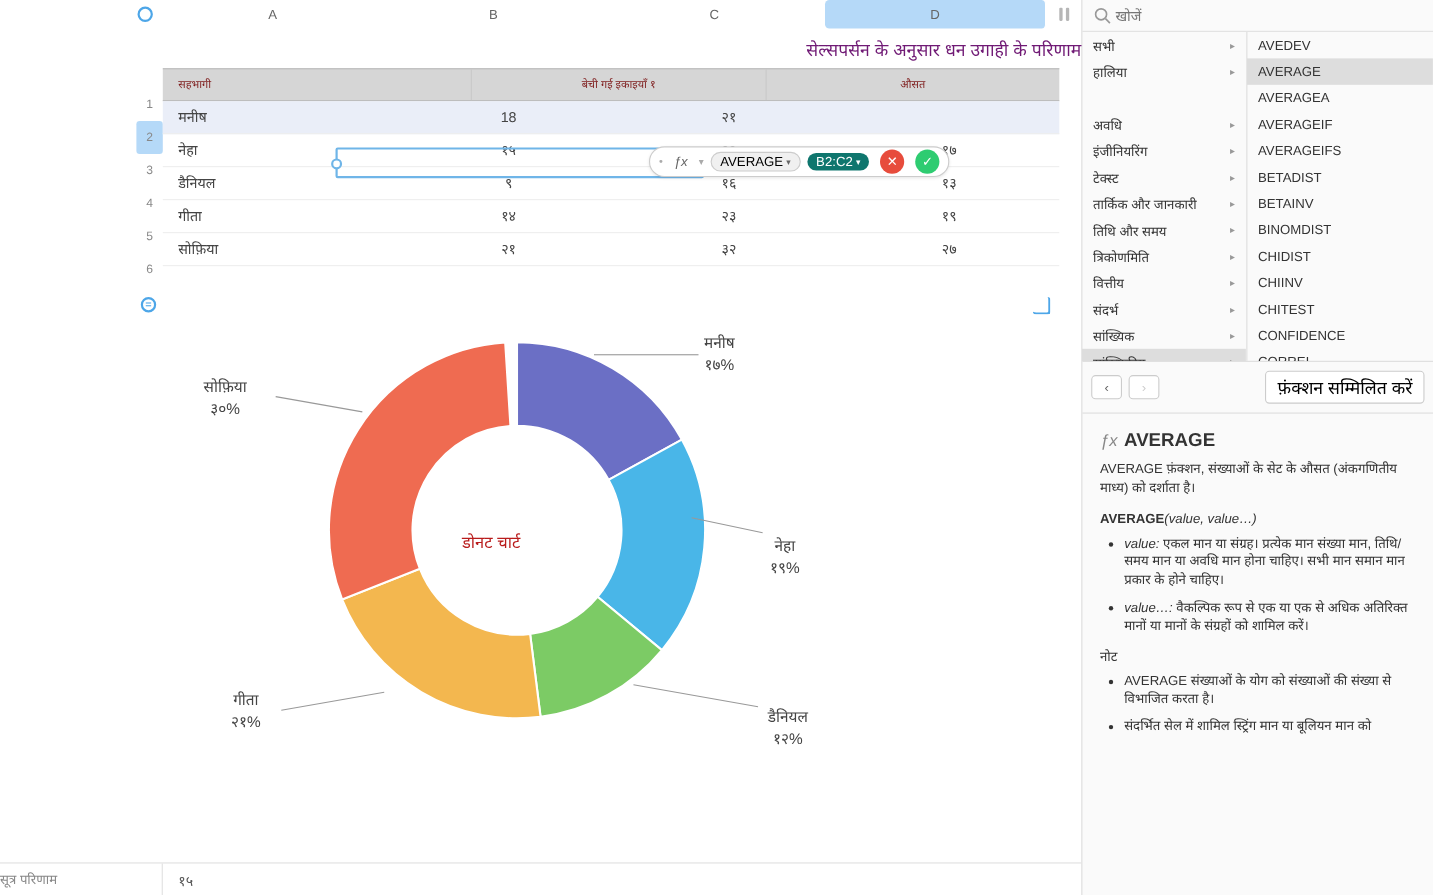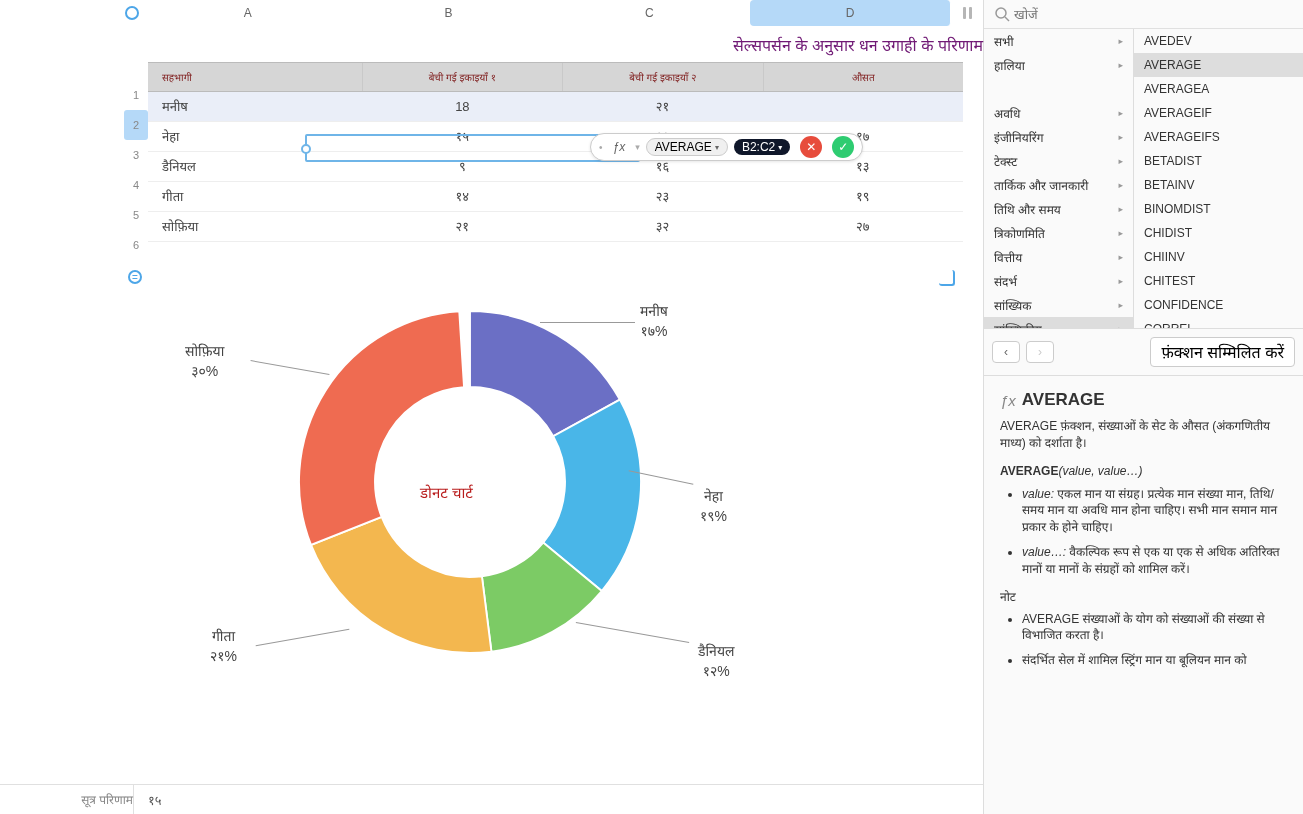--- a/index.html
+++ b/index.html
@@ -26,33 +26,33 @@
 .row-nums{position:absolute;left:124px;top:80px}
 .row-nums div{width:24px;height:30px;text-align:center;line-height:30px;font-size:11px;color:#888}
 .row-nums div.active{background:#b5d9f8;border-radius:3px}
 .formula-line{position:absolute;left:128px;top:270px;width:16px;height:16px}
 .formula-eq{width:14px;height:14px;border:2px solid #4da6e8;border-radius:50%;display:flex;align-items:center;justify-content:center;font-size:10px;color:#4da6e8}
 .corner-mark{position:absolute;right:28px;top:270px;width:16px;height:16px;border:2px solid #4da6e8;border-radius:3px;border-top:none;border-left:none}
 .formula-bar{position:absolute;top:133px;left:590px;display:flex;align-items:center;gap:6px;background:#fff;border:1px solid #ccc;border-radius:14px;padding:3px 8px;height:28px;box-shadow:0 1px 3px rgba(0,0,0,0.1)}
 .fx-label{font-style:italic;font-size:12px;color:#666;padding:0 4px}
 .fn-token{background:#f0f0f0;border:1px solid #ccc;border-radius:10px;padding:1px 8px;font-size:12px;display:flex;align-items:center;gap:3px}
 .fn-token .tri{font-size:8px;color:#666}
-.range-token{background:#0f172a;color:#fff;border-radius:10px;padding:1px 8px;font-size:12px;display:flex;align-items:center;gap:3px}
+.range-token{background:#0f766e;color:#fff;border-radius:10px;padding:1px 8px;font-size:12px;display:flex;align-items:center;gap:3px}
 .range-token .tri{font-size:8px;color:#fff}
 .fb-btn{width:22px;height:22px;border-radius:50%;display:flex;align-items:center;justify-content:center;color:#fff;font-size:12px;margin-left:4px}
 .fb-red{background:#e74c3c}
 .fb-green{background:#2ecc71}
 .sel-border{position:absolute;top:134px;left:305px;width:335px;height:28px;border:2px solid #6fb5e8;border-radius:2px;pointer-events:none}
 .sel-handle{position:absolute;width:10px;height:10px;background:#fff;border:2px solid #6fb5e8;border-radius:50%}
 .chart-area{margin-top:30px;position:relative;height:430px}
 .donut-svg{position:absolute;left:280px;top:20px}
 .chart-label{position:absolute;font-size:14px;color:#444;text-align:center;line-height:1.4}
 .chart-center{position:absolute;left:420px;top:210px;font-size:15px;color:#b91c1c}
 .bottom-bar{height:30px;border-top:1px solid #e0e0e0;display:flex;align-items:center}
-.bottom-left{width:134px;text-align:right;font-size:12px;color:#888;border-right:1px solid #e0e0e0;line-height:30px}
+.bottom-left{width:148px;text-align:left;font-size:12px;color:#888;border-right:1px solid #e0e0e0;line-height:30px}
 .bottom-val{padding-left:14px;font-size:13px;color:#555}
 .search-box{display:flex;align-items:center;padding:6px;border-bottom:1px solid #e0e0e0}
 .search-icon{width:16px;height:16px;margin:0 4px;color:#999}
 .search-input{flex:1;border:none;background:transparent;font-size:13px;outline:none}
 .fn-lists{display:flex;border-bottom:1px solid #ddd;height:300px}
 .cat-list{width:150px;overflow:auto;border-right:1px solid #ddd}
 .fn-list{flex:1;overflow:auto}
 .list-item{padding:3px 10px;font-size:12px;color:#333;display:flex;align-items:center;justify-content:space-between;cursor:pointer}
 .list-item .chev{font-size:9px;color:#999}
 .list-item.sel{background:#ddd}
@@ -98,21 +98,20 @@
     <div>3</div>
     <div>4</div>
     <div>5</div>
     <div>6</div>
   </div>
 
   <div class="table">
     <div class="th-row">
       <div>सहभागी</div>
       <div>बेची गई इकाइयाँ १</div>
-      <div>बेची गई इकाइयाँ २</div>
       <div>औसत</div>
     </div>
     <div class="tr sel">
       <div>मनीष</div>
         <div>18</div>
         <div>२१</div>
         <div></div>
     </div>
     <div class="tr">
       <div>नेहा</div>

